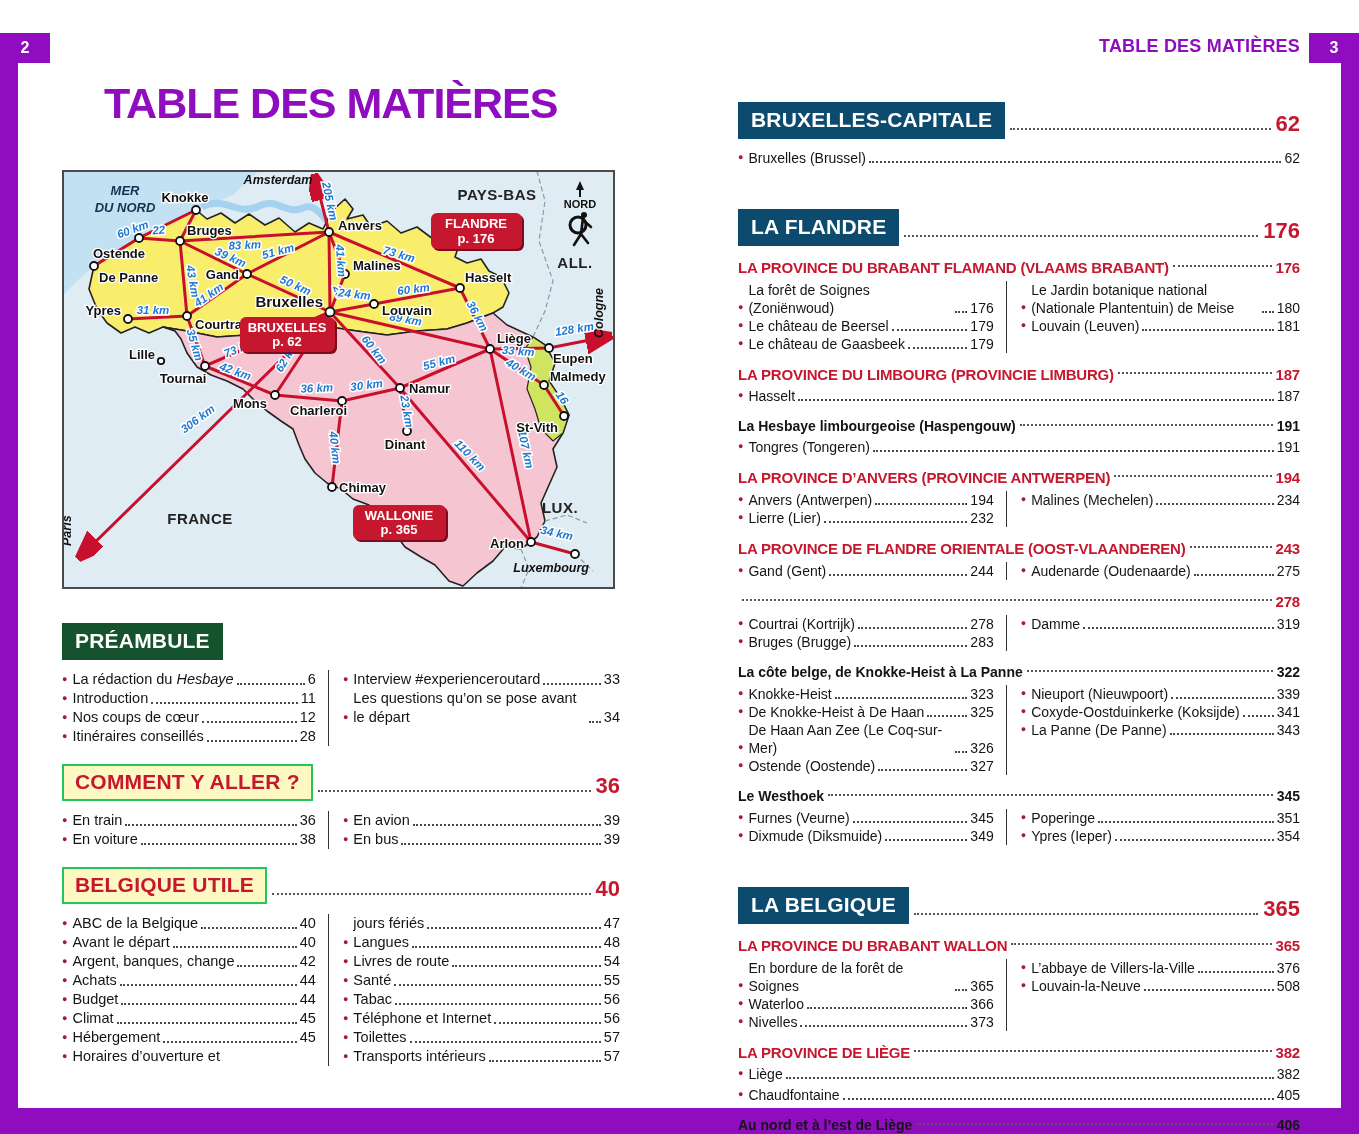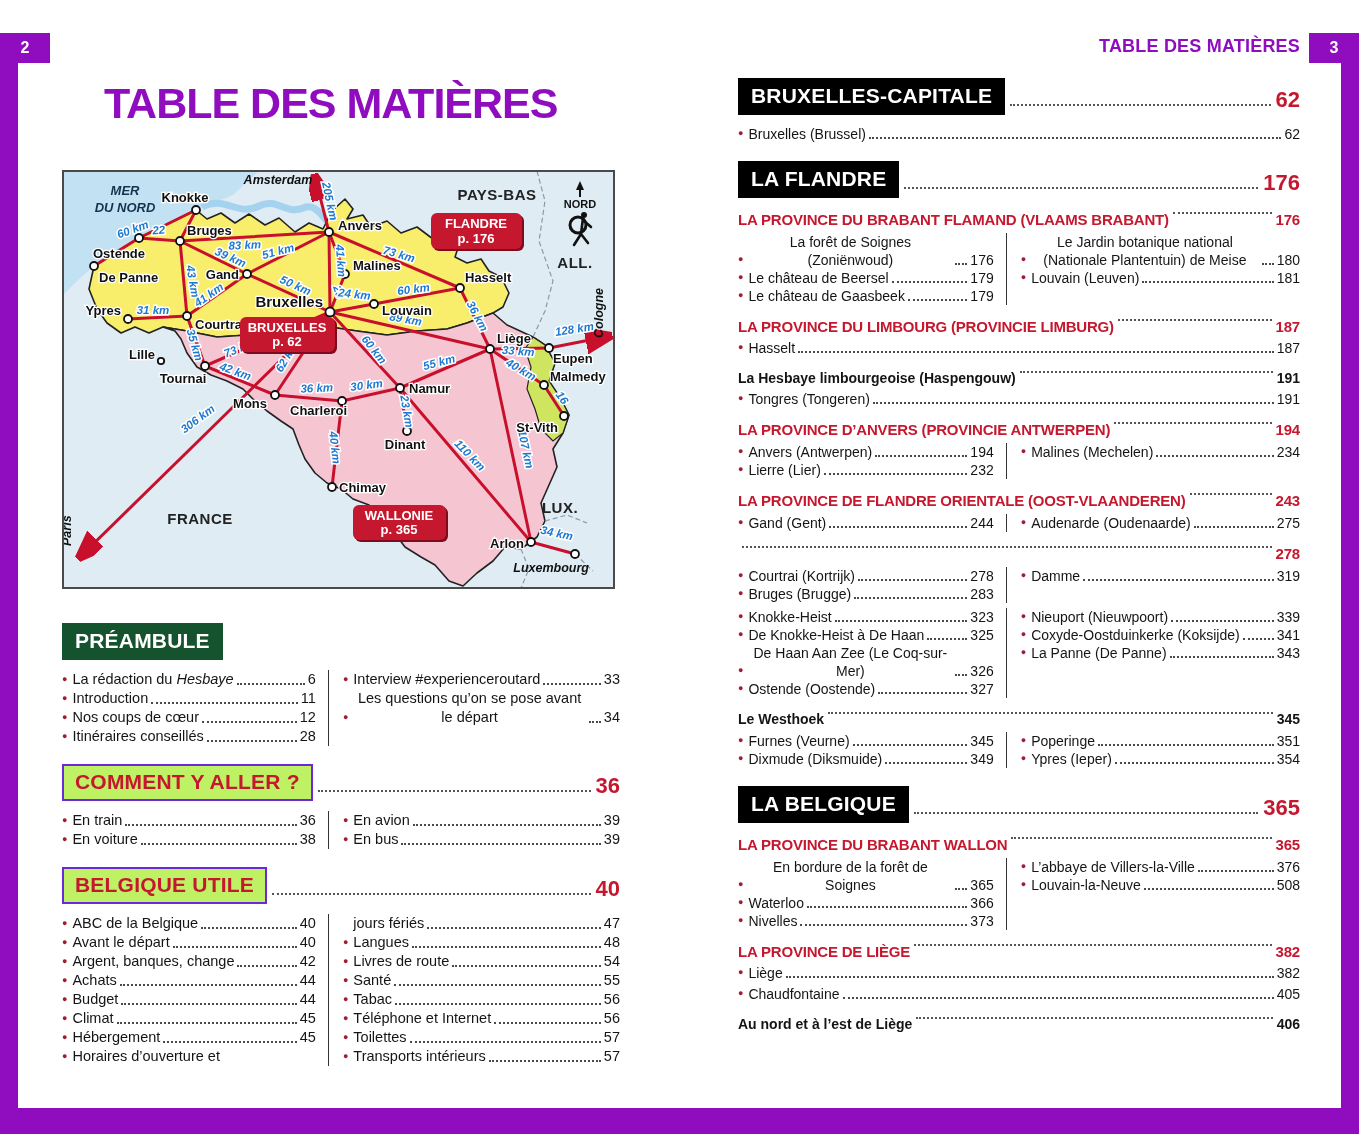--- a/index.html
+++ b/index.html
@@ -32,38 +32,38 @@
   svg .ext{font-size:12.5px;font-weight:bold;font-style:italic;fill:#111;}
   svg .badge-t{font-size:13px;font-weight:bold;fill:#fff;text-anchor:middle;}
   svg .nord-t{font-size:11px;font-weight:bold;fill:#111;text-anchor:middle;}
   svg .route{stroke:#c8102c;stroke-width:3;stroke-linecap:round;fill:none;}
   svg .dot{fill:#fff;stroke:#111;stroke-width:1.8;}
   svg .cty{stroke:#8a9aa6;stroke-width:1.2;fill:none;stroke-dasharray:5 3;}
   
   .entry{display:flex;align-items:flex-end;font-size:14.5px;line-height:19px;color:#151515;}
   #page-right .entry{font-size:14px;line-height:18px;}
   .entry .b{font-size:9px;line-height:9px;color:#a01d30;margin:0 5px 5px 0;flex:0 0 auto;}
-  .entry .lbl{flex:0 1 auto;text-align:center;}
+  .entry .lbl{flex:0 1 auto;}
   .dots{flex:1 1 12px;min-width:12px;border-bottom:2px dotted #4a4a4a;margin:0 3px 4px;height:1px;}
   .entry .pg{flex:0 0 auto;}
   .row1{margin:3px 0;}
   .cols{display:flex;margin:5px 0 2px;}
   .col-l{width:45.5%;padding-right:12px;border-right:1.4px solid #333;}
   .col-r{flex:1;padding-left:14px;}
   
-  .head{display:flex;align-items:flex-start;font-weight:bold;margin:13px 0 4px;}
+  .head{display:flex;align-items:center;font-weight:bold;margin:13px 0 4px;}
   .head .pg{flex:0 0 auto;}
   .head.red{color:#C5182E;font-size:15px;letter-spacing:-.2px;}
   .head.black{color:#141414;font-size:14px;}
   .head .dots{border-bottom:2px dotted #555;margin:0 4px 4px;}
   
   .banner-row{display:flex;align-items:flex-end;margin:18px 0 10px;}
   .banner{font-weight:bold;font-size:21px;padding:6px 13px 7px;letter-spacing:.2px;flex:0 0 auto;}
-  .banner.fill{background:#000000;color:#fff;}
-  .banner.outline{background:#bef264;color:#C5182E;border:2px solid #6d28d9;padding:4px 11px 5px;}
+  .banner.fill{background:#0c4a6e;color:#fff;margin-top:24px;}
+  .banner.outline{background:#fef9c3;color:#C5182E;border:2px solid #22c55e;padding:4px 11px 5px;}
   .banner.purple{background:#14532d;color:#fff;}
   .banner-row .dots{border-bottom:2px dotted #555;margin:0 5px 9px;}
   .banner-row .pg{color:#C5182E;font-weight:bold;font-size:22px;flex:0 0 auto;margin-bottom:2px;}
   #page-left .sections{margin-left:0;}
   #page-left .banner-row.first{margin-top:34px;}
 </style>
 </head>
 <body>
 
 <div id="stage">
@@ -627,20 +627,25 @@
           </div>
           <div class="col-r">
             <div class="entry">
               <span class="b">●</span>
               <span class="lbl">Damme</span>
               <span class="dots"></span>
               <span class="pg">319</span>
             </div>
           </div>
         </div>
+        <div class="head black">
+          <span class="lbl">La côte belge, de Knokke-Heist à La Panne</span>
+          <span class="dots"></span>
+          <span class="pg">322</span>
+        </div>
         <div class="cols">
           <div class="col-l">
             <div class="entry">
               <span class="b">●</span>
               <span class="lbl">Knokke-Heist</span>
               <span class="dots"></span>
               <span class="pg">323</span>
             </div>
             <div class="entry">
               <span class="b">●</span>

